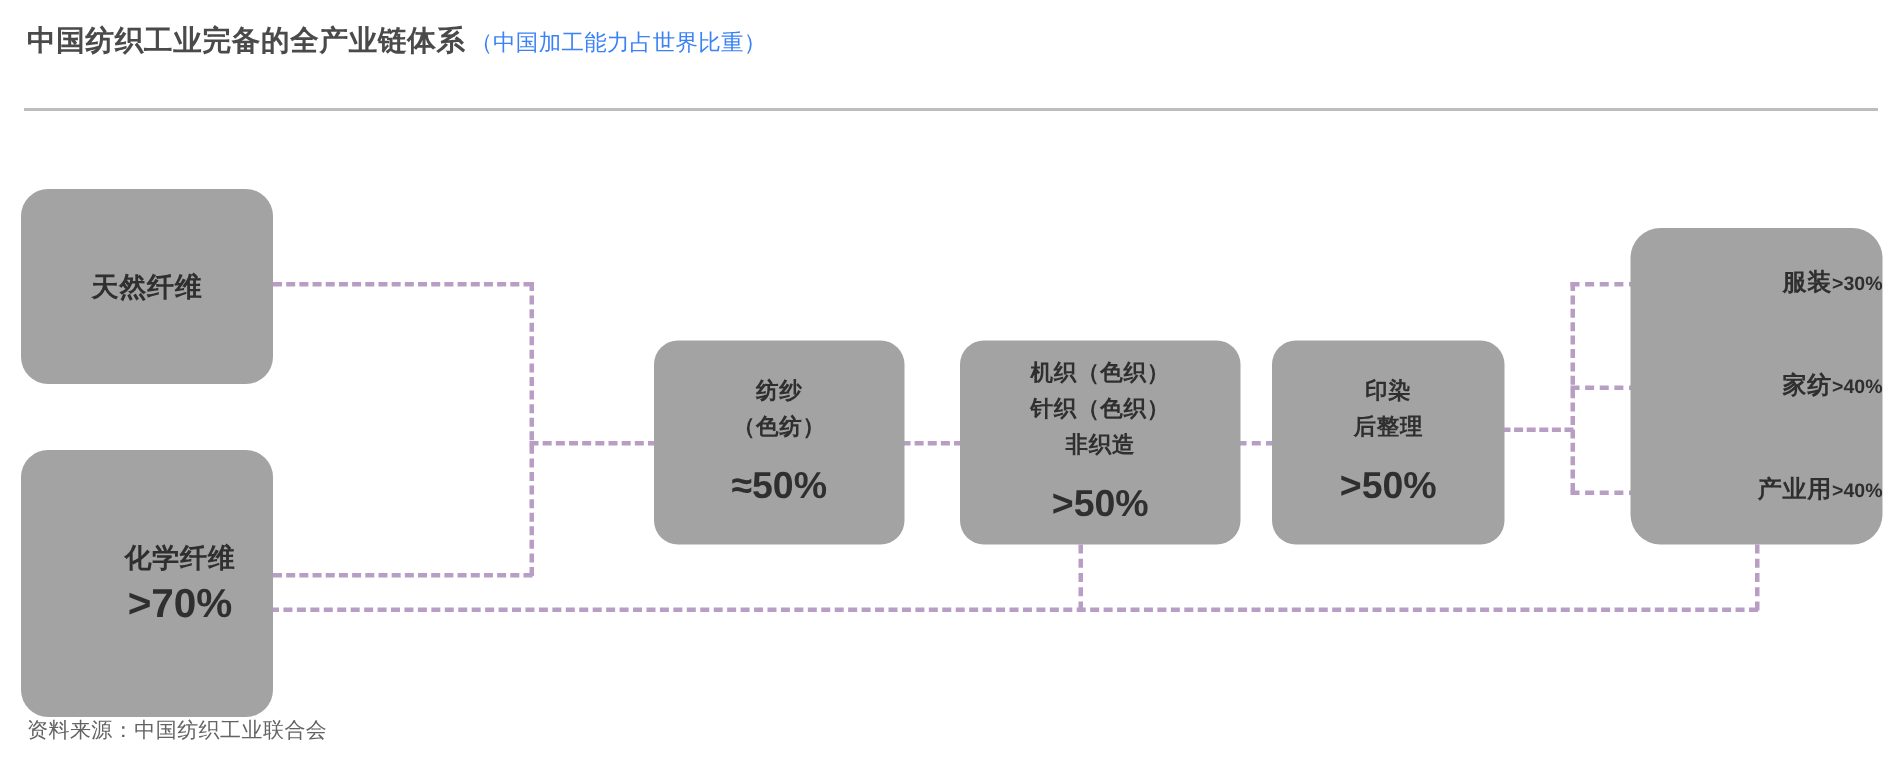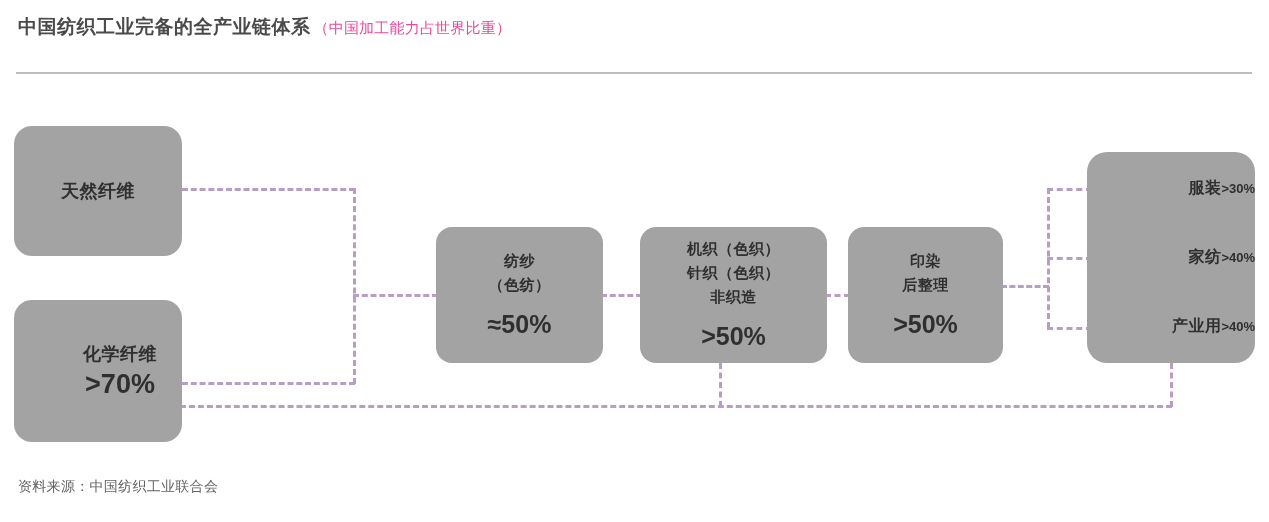--- a/index.html
+++ b/index.html
@@ -29,21 +29,21 @@
     white-space: nowrap;
   }
   .header-title {
     font-size: 19px;
     font-weight: bold;
     color: #4a4a4a;
     letter-spacing: 0.5px;
   }
   .header-subtitle {
     font-size: 15px;
-    color: #ec4899;
+    color: #3b82f6;
     margin-left: 3px;
     letter-spacing: 0.2px;
   }
   .divider {
     position: absolute;
     left: 16px;
     top: 72px;
     width: 1236px;
     height: 2px;
     background: #bdbdbd;
@@ -78,21 +78,21 @@
     line-height: 34px;
     letter-spacing: 0px;
     white-space: nowrap;
   }
   .box-pct.mid {
     font-size: 25px;
     margin-top: 10px;
   }
 
   #box-natural  { left: 14px;   top: 126px; width: 168px; height: 130px; }
-  #box-chemical { left: 14px;   top: 300px; width: 168px; height: 142px; padding-left: 44px; }
+  #box-chemical { left: 14px;   top: 300px; width: 168px; height: 178px; padding-left: 44px; }
   #box-spin     { left: 436px;  top: 227px; width: 167px; height: 136px; border-radius: 16px; }
   #box-weave    { left: 640px;  top: 227px; width: 187px; height: 136px; border-radius: 16px; align-items: center; }
   #box-dye      { left: 848px;  top: 227px; width: 155px; height: 136px; border-radius: 16px; }
   #box-end      { left: 1087px; top: 152px; width: 168px; height: 211px; border-radius: 20px; }
 
   #box-natural .box-line,
   #box-chemical .box-line { font-size: 18px; }
 
   
   .end-rows {

